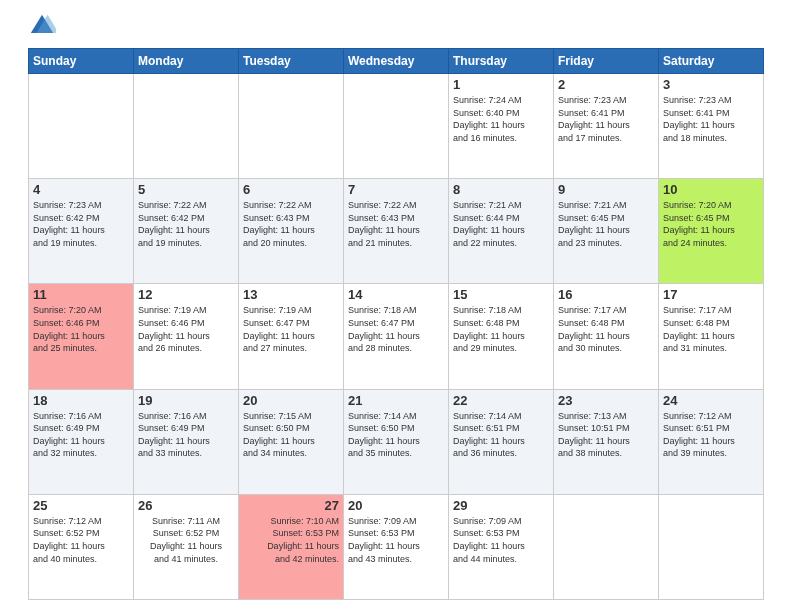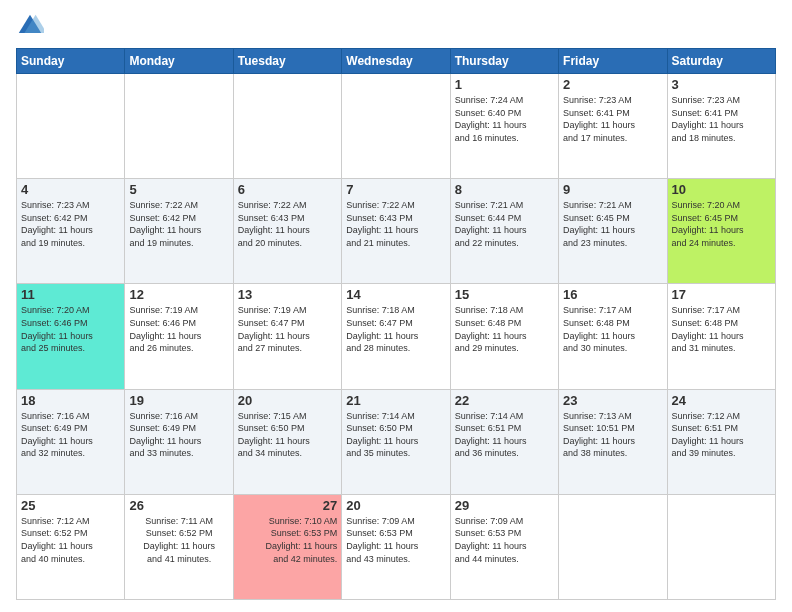--- a/index.html
+++ b/index.html
@@ -6,21 +6,21 @@
     body {
       width: 792px;
       height: 612px;
       font-family: Arial, sans-serif;
       background: #fff;
       overflow: hidden;
     }
     .page {
       width: 792px;
       height: 612px;
-      padding: 12px 16px;
+      padding: 12px 28px;
       display: flex;
       flex-direction: column;
     }
     .header {
       display: flex;
       justify-content: space-between;
       align-items: flex-start;
       margin-bottom: 8px;
     }
     .logo {
@@ -214,21 +214,21 @@
           </td>
           <td style="background: #bef264;">
             <span class="day-num">10</span>
             <div class="day-info" style="white-space: pre-line;">Sunrise: 7:20 AM
 Sunset: 6:45 PM
 Daylight: 11 hours
 and 24 minutes.</div>
           </td>
         </tr>
         <tr>
-          <td style="background: #5eead4;">
+          <td style="background: #fca5a5;">
             <span class="day-num">11</span>
             <div class="day-info" style="white-space: pre-line;">Sunrise: 7:20 AM
 Sunset: 6:46 PM
 Daylight: 11 hours
 and 25 minutes.</div>
           </td>
           <td style="background: rgb(255, 255, 255);">
             <span class="day-num">12</span>
             <div class="day-info" style="white-space: pre-line;">Sunrise: 7:19 AM
 Sunset: 6:46 PM

